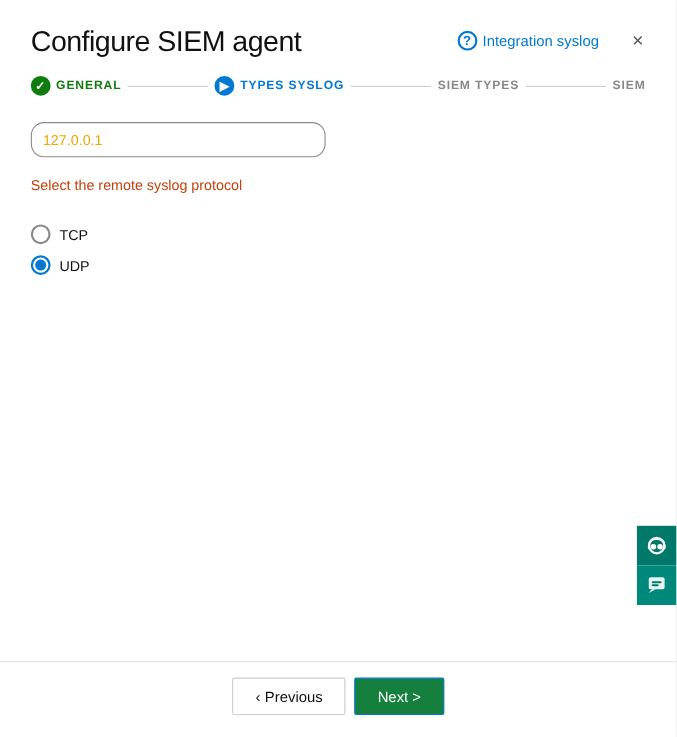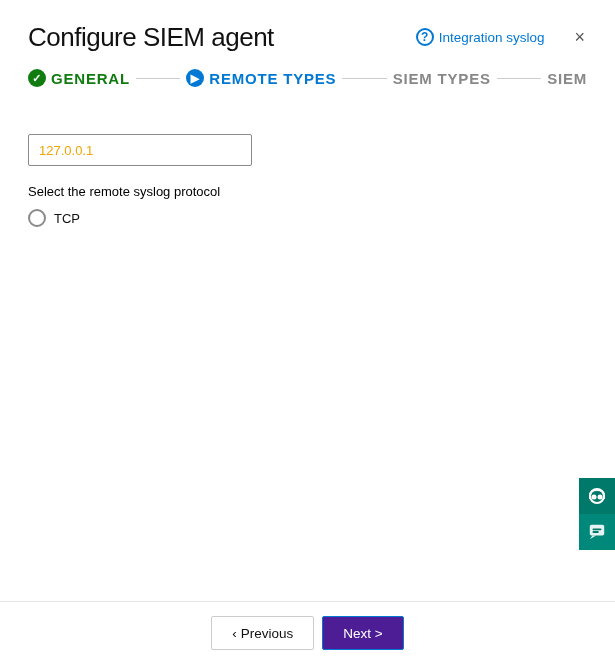--- a/index.html
+++ b/index.html
@@ -96,62 +96,62 @@
       background: #0078d4;
       color: #fff;
     }
     .step-line {
       flex: 1;
       height: 1px;
       background: #ccc;
       margin: 0 6px;
       min-width: 18px;
     }
-    .step-label { font-size: 15px; font-weight: 700; letter-spacing: 0.8px; }
+    .step-label { font-size: 11px; font-weight: 700; letter-spacing: 0.8px; }
 
     
     .content {
       flex: 1;
       padding: 24px 28px 0 28px;
       overflow-y: auto;
     }
     .field-label {
       font-size: 13px;
       color: #111;
       margin-bottom: 6px;
       font-weight: 400;
     }
     .required {
       color: #c00;
       margin-left: 2px;
     }
     .text-input {
-      width: 224px;
+      width: 268px;
       height: 32px;
       border: 1px solid #8a8a8a;
-      border-radius: 2px;
+      border-radius: 12px;
       padding: 0 10px;
       font-size: 13px;
       color: #f0a500;
       outline: none;
       display: block;
-      margin-top: 23px;
     }
     .field-group {
       margin-bottom: 18px;
     }
     .protocol-label {
       font-size: 13px;
-      color: #000000;
-      margin-bottom: 10px;
+      color: #c2410c;
+      margin-bottom: 0;
     }
     .radio-group {
       display: flex;
       flex-direction: column;
       gap: 10px;
+      margin-top: 28px;
     }
     .radio-item {
       display: flex;
       align-items: center;
       gap: 8px;
       cursor: pointer;
       font-size: 13px;
       color: #111;
     }
     .radio-circle {
@@ -193,21 +193,21 @@
       border-radius: 2px;
       cursor: pointer;
       border: 1px solid #ccc;
       background: #fff;
       color: #111;
       display: flex;
       align-items: center;
       gap: 4px;
     }
     .btn.primary {
-      background: #4c1d95;
+      background: #15803d;
       color: #fff;
       border-color: #0078d4;
     }
 
     
     .sidebar-icons {
       position: absolute;
       right: 0;
       bottom: 120px;
       display: flex;
@@ -262,21 +262,21 @@
   <div class="stepper">
 
     <div class="step done">
       <div class="step-icon">✓</div>
       <span class="step-label">GENERAL</span>
     </div>
     <div class="step-line"></div>
 
     <div class="step active">
       <div class="step-icon">▶</div>
-      <span class="step-label">REMOTE TYPES</span>
+      <span class="step-label">TYPES SYSLOG</span>
     </div>
     <div class="step-line"></div>
 
     <div class="step">
       <span class="step-label">SIEM TYPES</span>
     </div>
     <div class="step-line"></div>
 
     <div class="step">
       <span class="step-label">SIEM</span>
@@ -292,20 +292,24 @@
 
     <div class="field-group">
       <div class="protocol-label">Select the remote syslog protocol</div>
       <div class="radio-group">
 
         <label class="radio-item">
           <div class="radio-circle"></div>
           <span>TCP</span>
         </label>
 
+        <label class="radio-item">
+          <div class="radio-circle selected"></div>
+          <span>UDP</span>
+        </label>
       </div>
     </div>
   </div>
 
   <div class="sidebar-icons">
     <button class="sidebar-icon-btn">
       <svg width="20" height="20" viewBox="0 0 20 20" fill="white">
         <circle cx="10" cy="10" r="7" stroke="white" stroke-width="2" fill="none"></circle>
         <circle cx="7" cy="11" r="2.5" fill="white"></circle>
         <circle cx="13" cy="11" r="2.5" fill="white"></circle>

